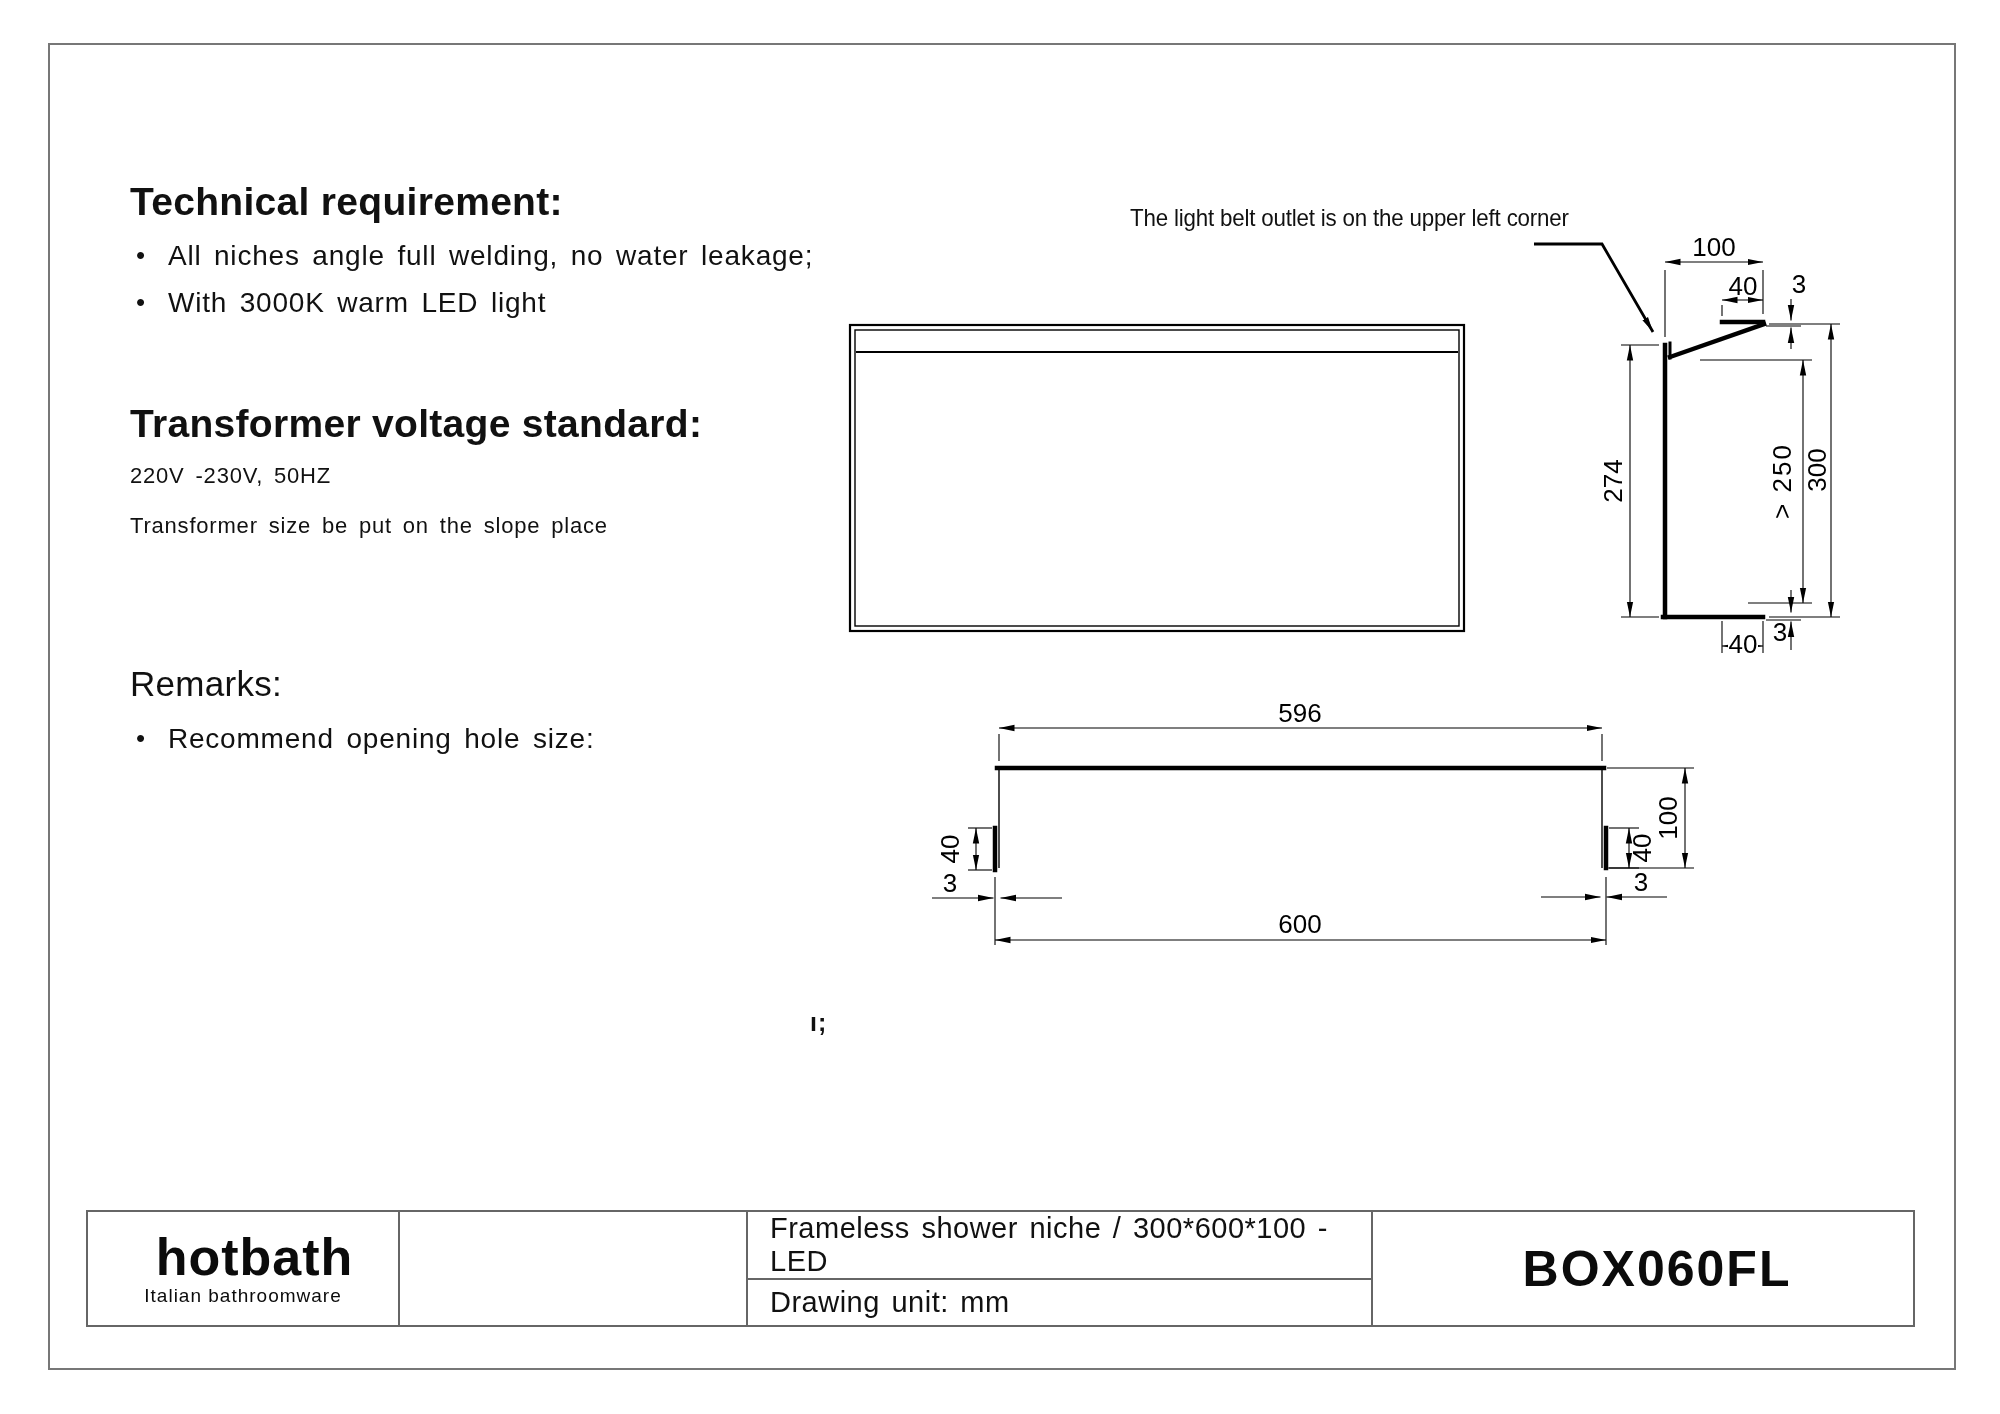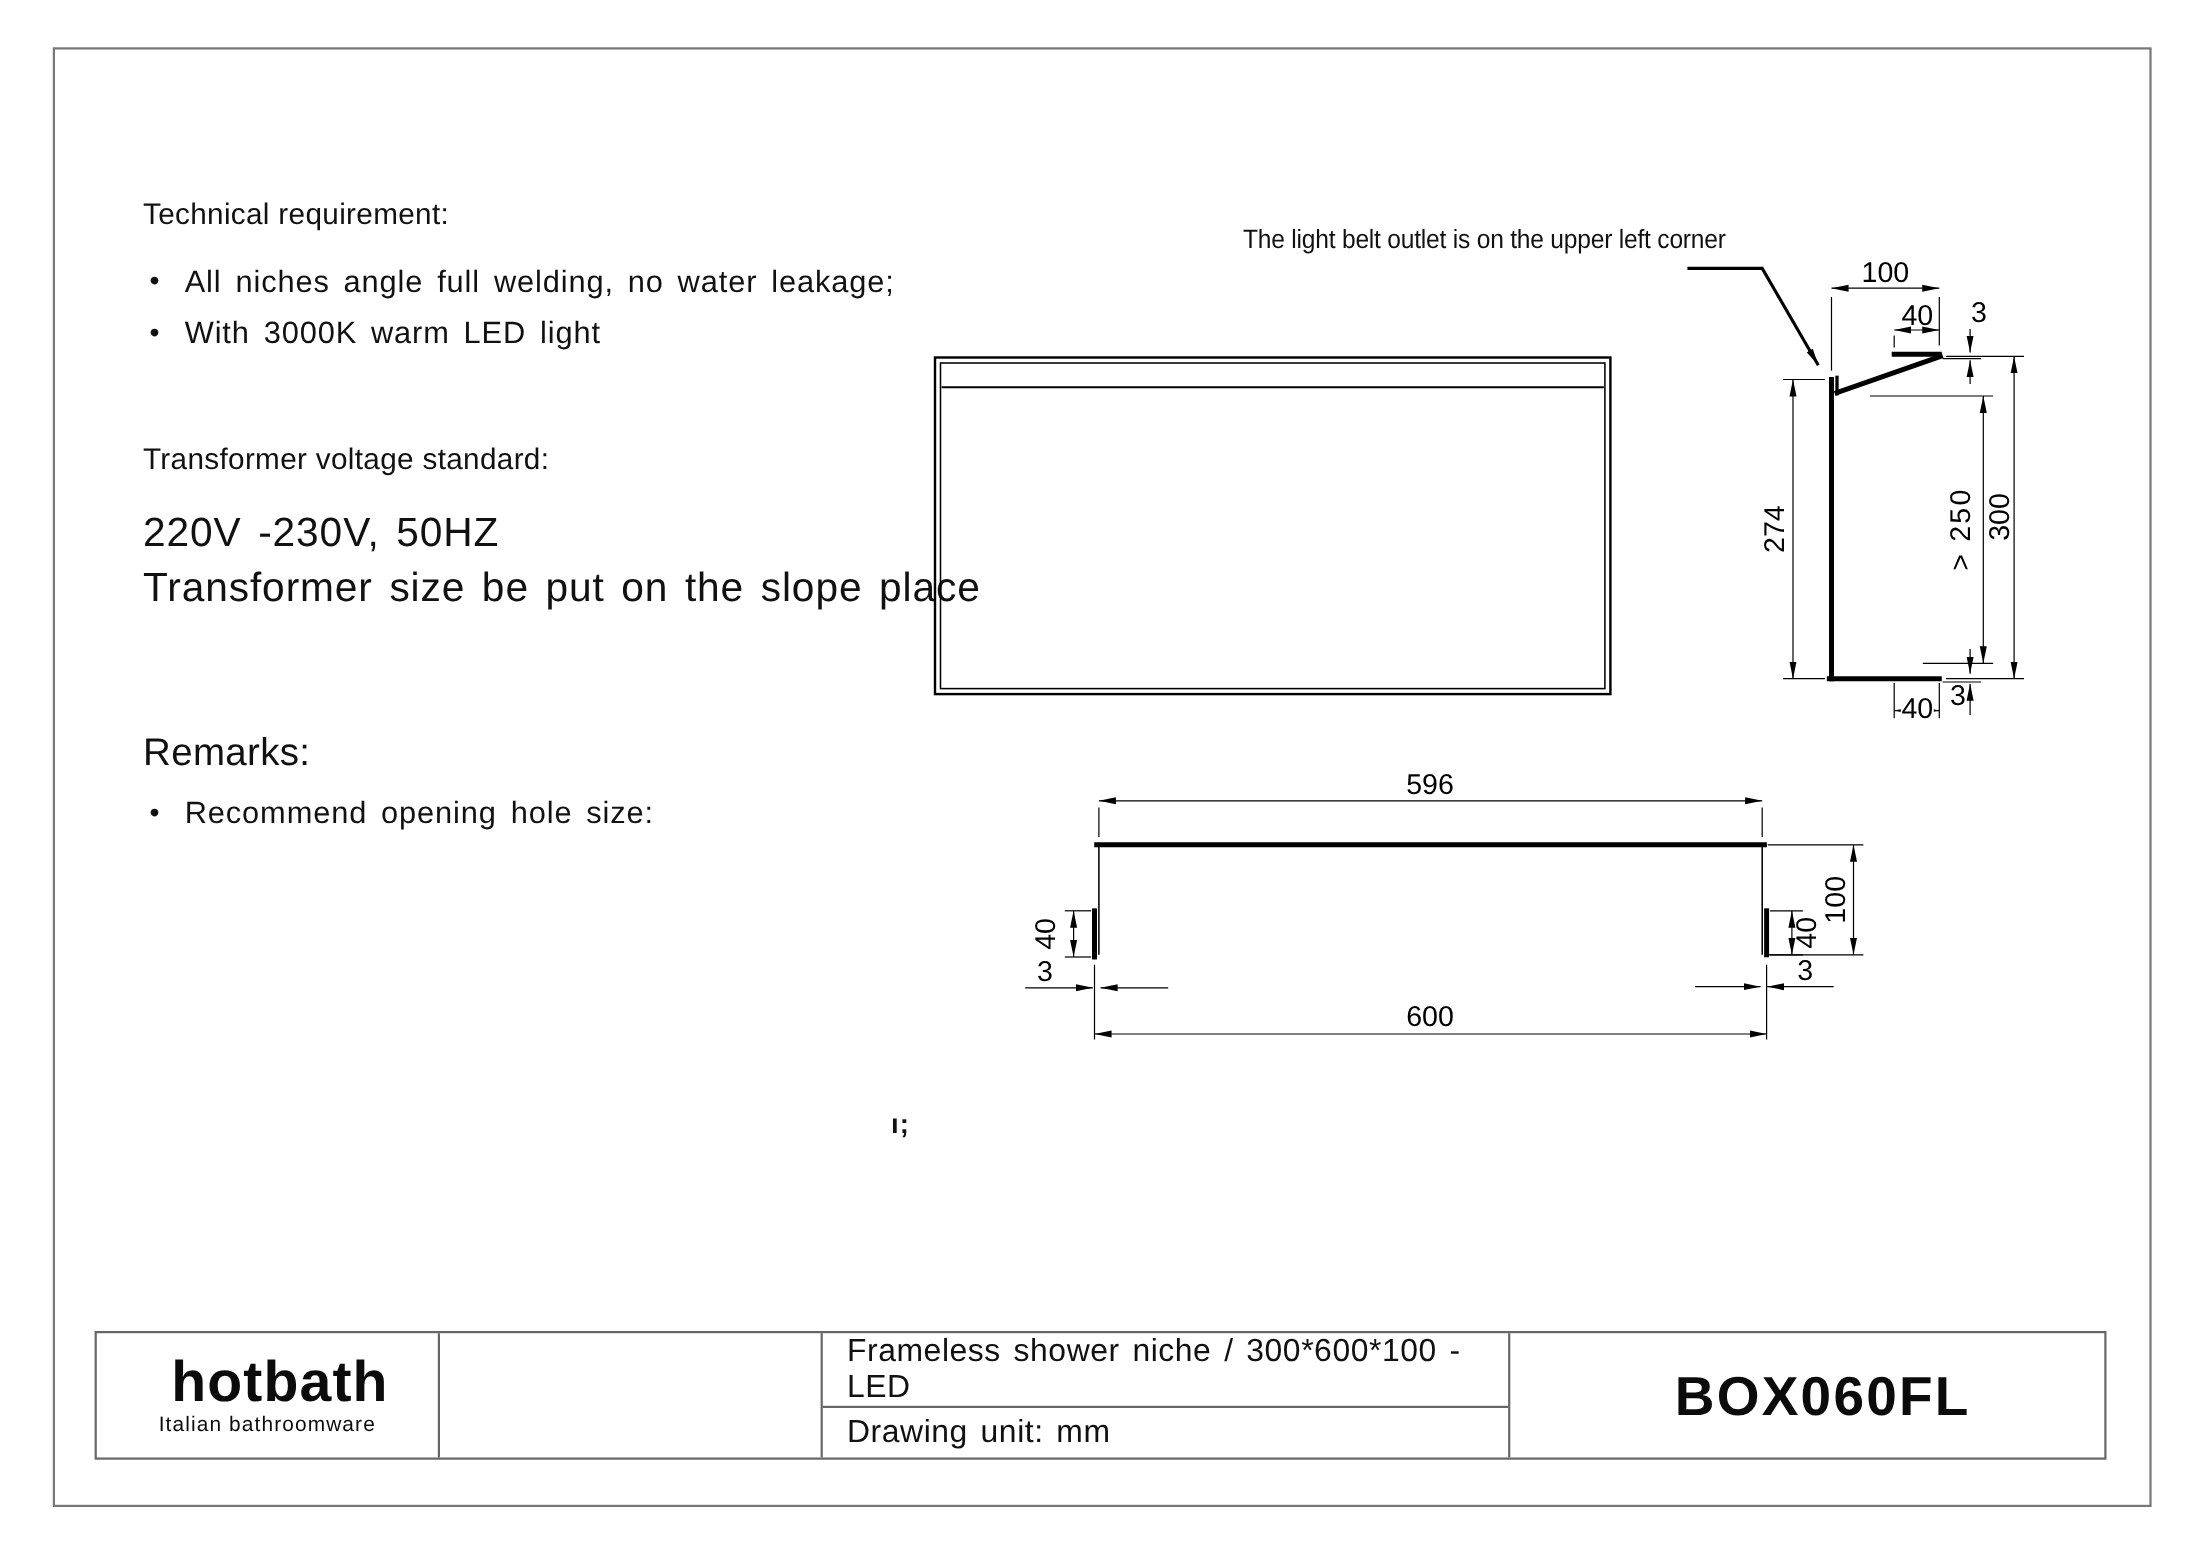--- a/index.html
+++ b/index.html
@@ -5,23 +5,23 @@
   html,body{margin:0;padding:0;background:#e8e8e8;}
   .page{
     position:relative;width:2000px;height:1414px;background:#ffffff;
     font-family:"Liberation Sans", sans-serif;color:#111;overflow:hidden;
   }
   .frame{
     position:absolute;left:48px;top:43px;width:1908px;height:1327px;
     border:2px solid #777;box-sizing:border-box;
   }
   .abs{position:absolute;white-space:nowrap;}
-  .h1{font-size:27px;font-weight:400;letter-spacing:.3px;}
+  .h1{font-size:39px;font-weight:700;letter-spacing:.3px;}
   .h2{font-size:35px;font-weight:500;letter-spacing:.3px;}
-  .body-line{font-size:37px;letter-spacing:.8px;word-spacing:4px;}
+  .body-line{font-size:22px;letter-spacing:.8px;word-spacing:4px;}
   .bullet-row{display:flex;align-items:flex-start;gap:22px;font-size:28px;letter-spacing:.8px;word-spacing:4px;}
   .bullet-dot{font-size:26px;line-height:30px;}
   .annotation{font-size:24px;letter-spacing:-.2px;transform:scaleX(.93);transform-origin:left top;}
   .stray{font-size:25px;font-weight:700;letter-spacing:1px;}
   
   svg.drawing{position:absolute;left:0;top:0;}
   .body-ln{stroke:#000;stroke-width:4.5;fill:none;stroke-linecap:square;}
   .body-md{stroke:#000;stroke-width:3;fill:none;stroke-linecap:square;}
   .thick2{stroke:#000;stroke-width:2.2;fill:none;}
   .thin15{stroke:#000;stroke-width:1.4;fill:none;}

